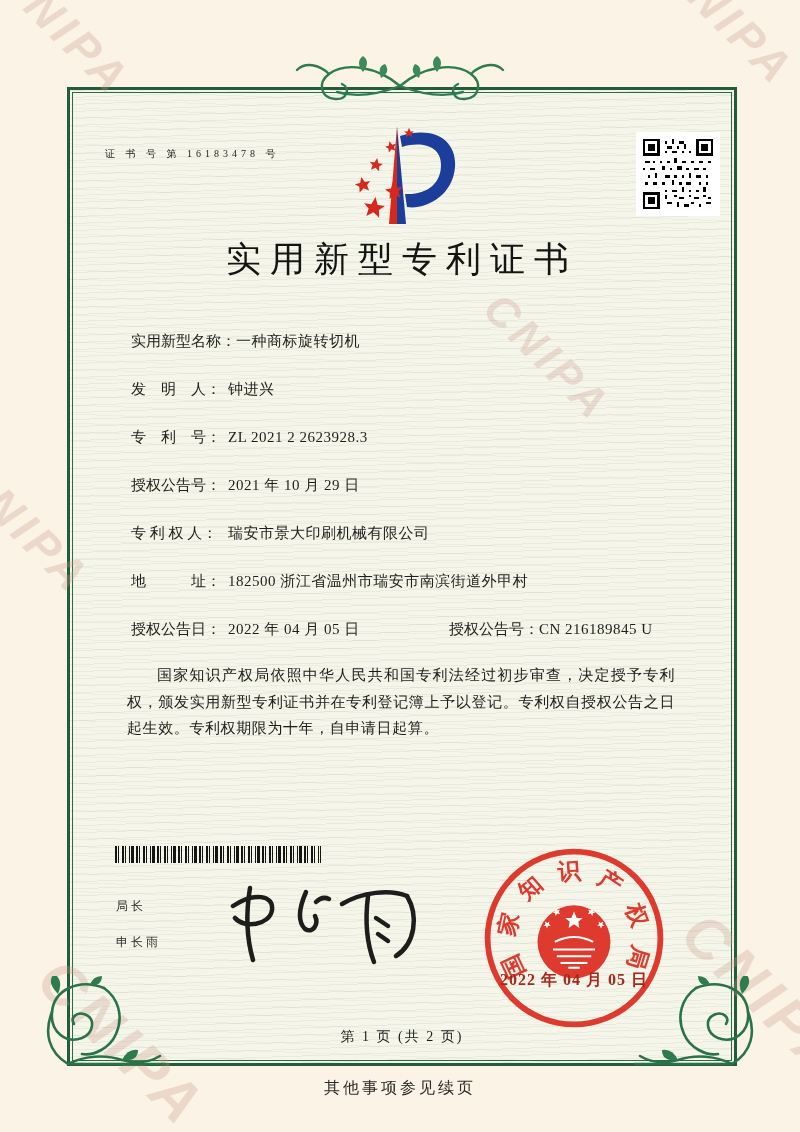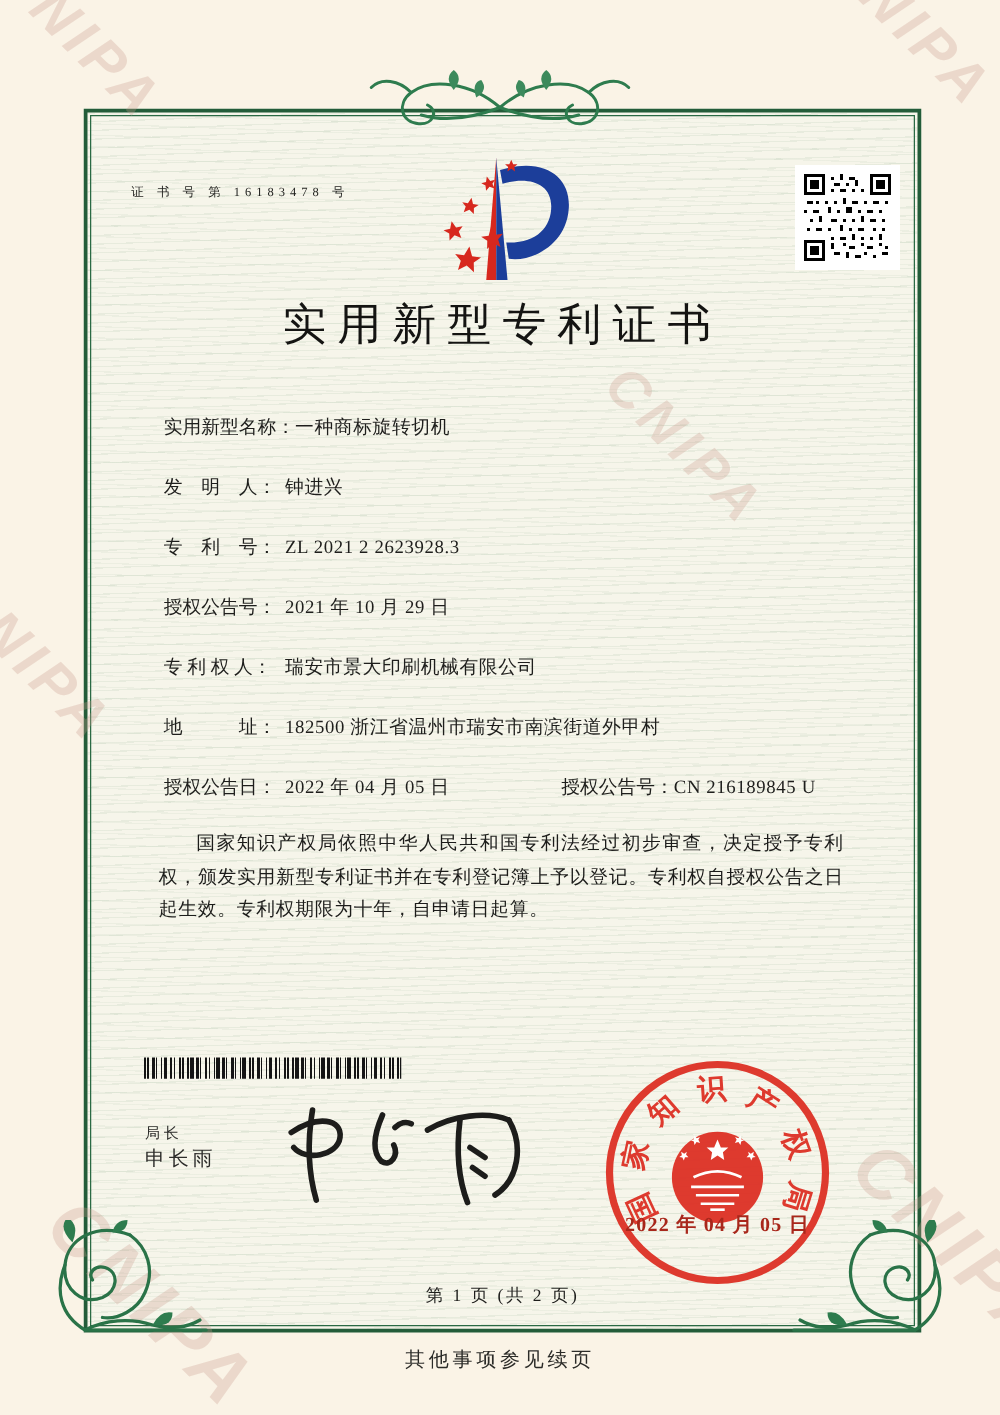--- a/index.html
+++ b/index.html
@@ -57,21 +57,21 @@
     background:repeating-linear-gradient(90deg,
       #141414 0 2px, rgba(0,0,0,0) 2px 3px,
       #141414 3px 4px, rgba(0,0,0,0) 4px 7px,
       #141414 7px 9px, rgba(0,0,0,0) 9px 10px,
       #141414 10px 11px, rgba(0,0,0,0) 11px 14px,
       #141414 14px 15px, rgba(0,0,0,0) 15px 16px,
       #141414 16px 19px, rgba(0,0,0,0) 19px 21px);
   }
 
   .officer-title{ left:46px; top:808px; font-size:12px; letter-spacing:3px; color:#2c2c2a;}
-  .officer-name { left:46px; top:827px; font-size:16px; letter-spacing:3px; color:#2c2c2a;}
+  .officer-name { left:46px; top:844px; font-size:12px; letter-spacing:3px; color:#2c2c2a;}
   .signature{ left:150px; top:782px; }
 
   .seal{ left:408px; top:752px; width:192px; height:192px; mix-blend-mode:multiply; opacity:.95;}
   .seal-date{
     left:408px; top:880px; width:192px; text-align:center;
     font-size:16px; font-weight:bold; color:#a8271b; letter-spacing:1px;
     white-space:nowrap;
   }
 
   .page-num{ left:0; top:938px; width:100%; text-align:center; font-size:14px; letter-spacing:2px; }

